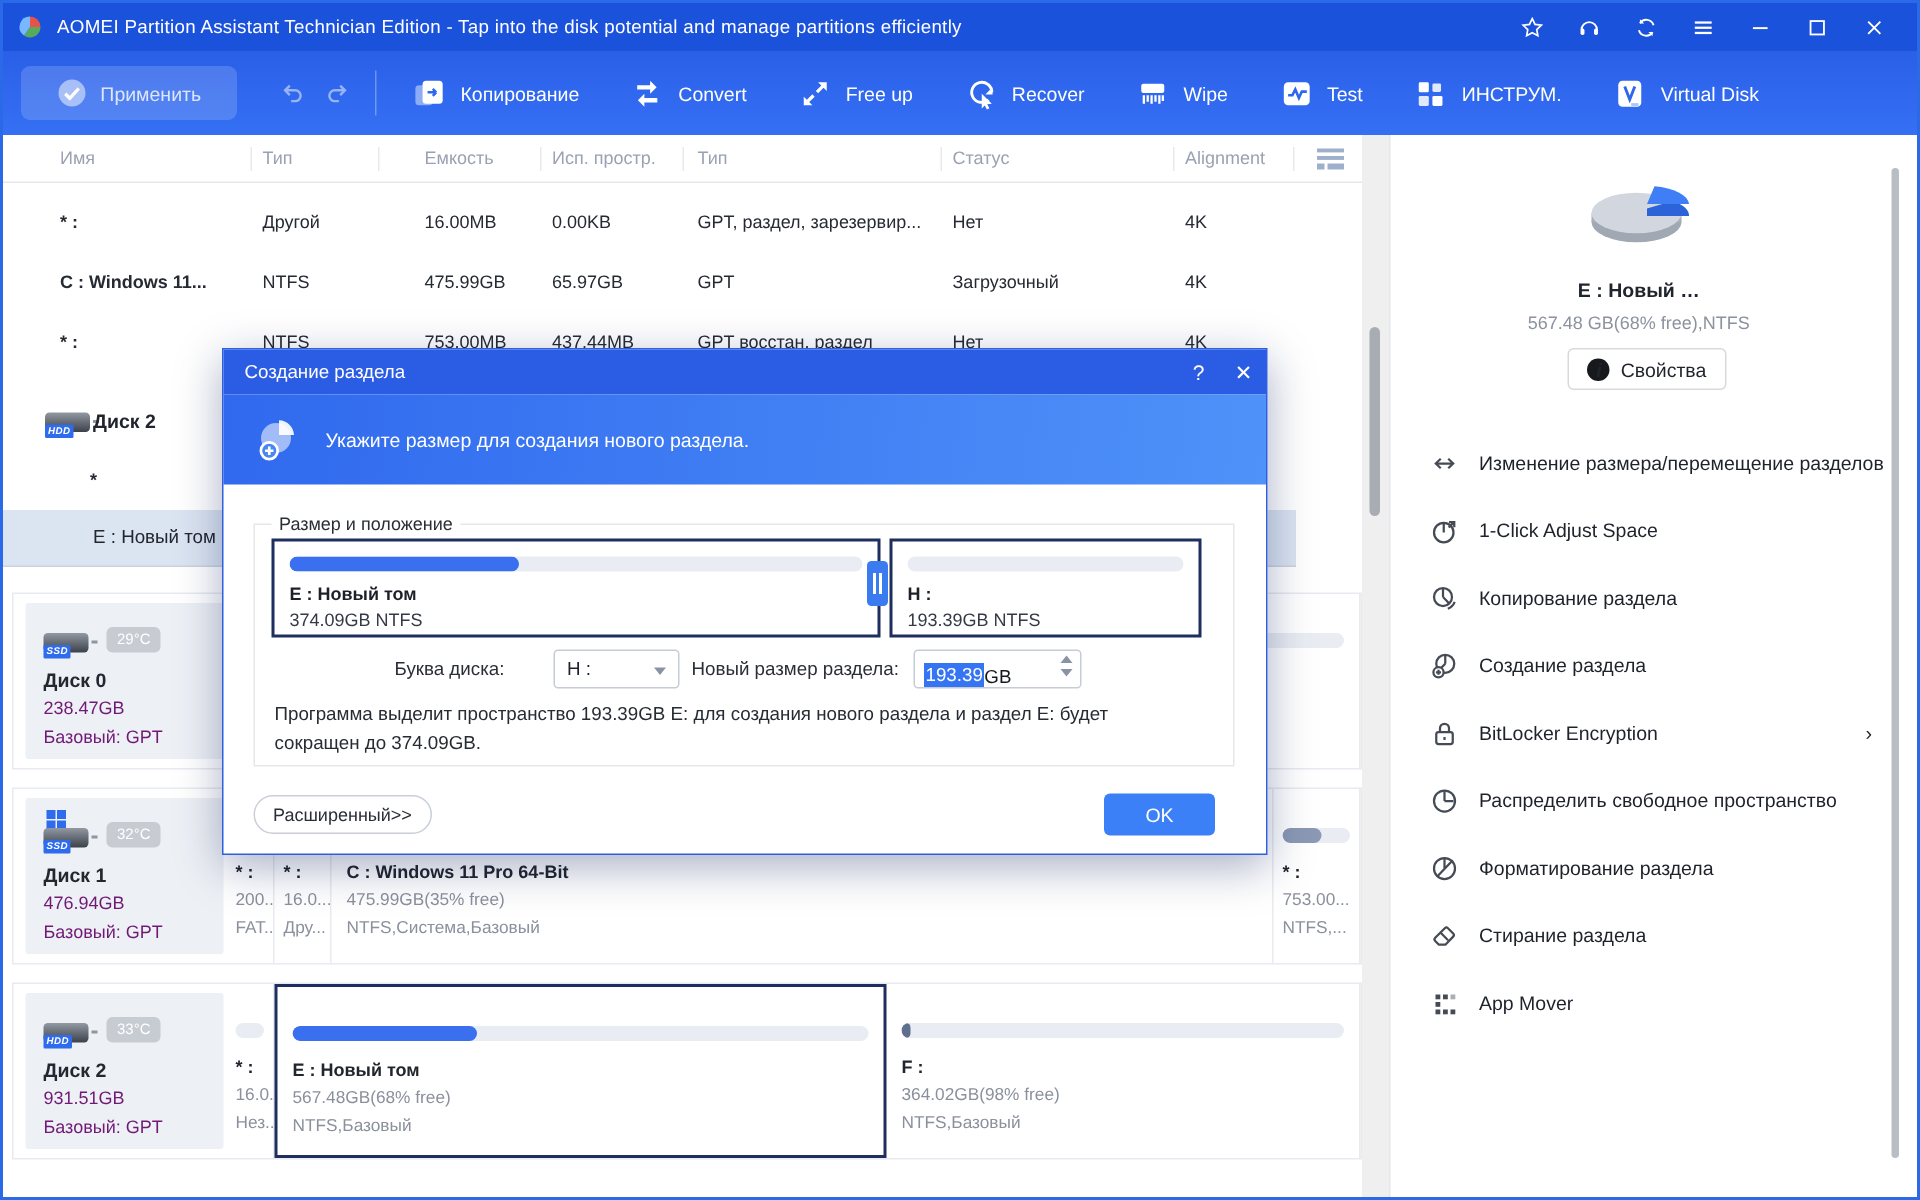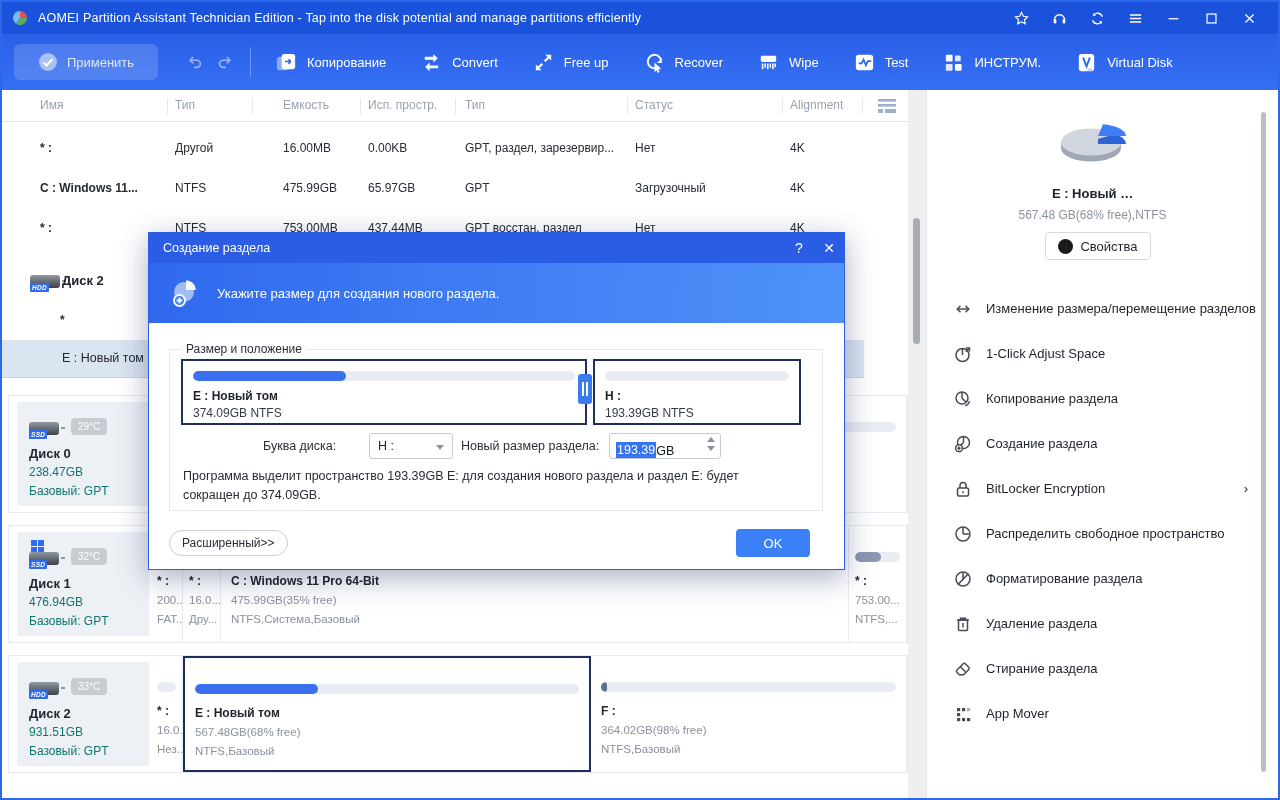--- a/index.html
+++ b/index.html
@@ -34,21 +34,21 @@
   .diskrow { position:absolute; left:0; right:0; height:44px; }
   .diskrow .dlabel { position:absolute; left:60px; top:14px; font-size:13px; font-weight:700; color:#20242c; }
   .selrow { position:absolute; left:0; top:250px; width:862px; height:38px; background:#dbe4f1; border-bottom:1px solid #ccd3de; }
   .selrow span { position:absolute; left:60px; top:11px; font-size:12.5px; color:#23262e; }
   .colico { position:absolute; right:14px; top:7px; cursor:pointer; }
 
   
   .disk-box { position:absolute; left:6px; width:900px; height:118px; background:#fff; border:1px solid #e7eaef; }
   .dcard { position:absolute; left:8px; top:6px; width:132px; height:104px; background:#edf0f5; border-radius:2px; }
   .dcard .dname { position:absolute; left:12px; top:44px; font-size:13px; font-weight:700; color:#23272f; }
-  .dcard .dsize, .dcard .dstyle { position:absolute; left:12px; font-size:12px; color:#0f766e; }
+  .dcard .dsize, .dcard .dstyle { position:absolute; left:12px; font-size:12px; color:#701a75; }
   .dcard .dsize { top:63px; } .dcard .dstyle { top:82px; }
   .tempbadge { position:absolute; left:54px; top:16px; background:#c7cbd2; color:#fff; font-size:10px; height:17px; line-height:17px; padding:0 7px; border-radius:4px; }
   .drive-ico { position:absolute; left:12px; top:12px; width:38px; height:26px; }
   .drive-body { position:absolute; left:0; top:8px; width:30px; height:13px; border-radius:3px; background:linear-gradient(180deg,#9299a3,#3c414a); }
   .drive-body::after { content:""; position:absolute; right:-6px; top:5px; width:4px; height:2px; background:#8f96a0; box-shadow:0 0 0 0; }
   .drive-badge { position:absolute; left:0; top:16px; background:#2e6bed; color:#fff; font-size:6.5px; font-weight:700; line-height:9px; height:9px; padding:0 2px; border-radius:1px; letter-spacing:.3px; }
   .winlogo { position:absolute; left:2px; top:-4px; width:13px; height:13px; display:grid; grid-template-columns:6px 6px; grid-template-rows:6px 6px; gap:1px; }
   .winlogo i { background:#2e6bed; }
   .parts { position:absolute; left:142px; top:0; right:0; bottom:0; display:flex; }
   .pcard { position:relative; border-right:1px solid #e8ebef; overflow:hidden; }
@@ -518,30 +518,20 @@
             <g stroke="#454b55" stroke-width="1.5" fill="none">
               <circle cx="10" cy="10" r="7"></circle>
               <path d="M10 10V3.5M5 15.5 15.5 4.5"></path>
             </g>
           </svg>
         <span>Форматирование раздела</span>
       </div>
       <div class="sb-item">
         <svg width="20" height="20" viewBox="0 0 20 20">
             <g stroke="#454b55" stroke-width="1.5" fill="none">
-              <path d="M4 6h12M7.5 6V4.2h5V6"></path>
-              <rect x="5.5" y="6" width="9" height="10.5" rx="1"></rect>
-              <path d="M10 9v4.5"></path>
-            </g>
-          </svg>
-        <span>Удаление раздела</span>
-      </div>
-      <div class="sb-item">
-        <svg width="20" height="20" viewBox="0 0 20 20">
-            <g stroke="#454b55" stroke-width="1.5" fill="none">
               <path d="M6.3 15.8 3.8 13.3a1.5 1.5 0 0 1 0-2.1l6.4-6.4a1.5 1.5 0 0 1 2.1 0l3.5 3.5a1.5 1.5 0 0 1 0 2.1l-5.2 5.4z"></path>
               <path d="M7.3 7.7l5.1 5.1"></path>
             </g>
           </svg>
         <span>Стирание раздела</span>
       </div>
       <div class="sb-item">
         <svg width="20" height="20" viewBox="0 0 20 20">
             <g fill="#454b55">
               <rect x="4" y="4" width="3.2" height="3.2"></rect>

